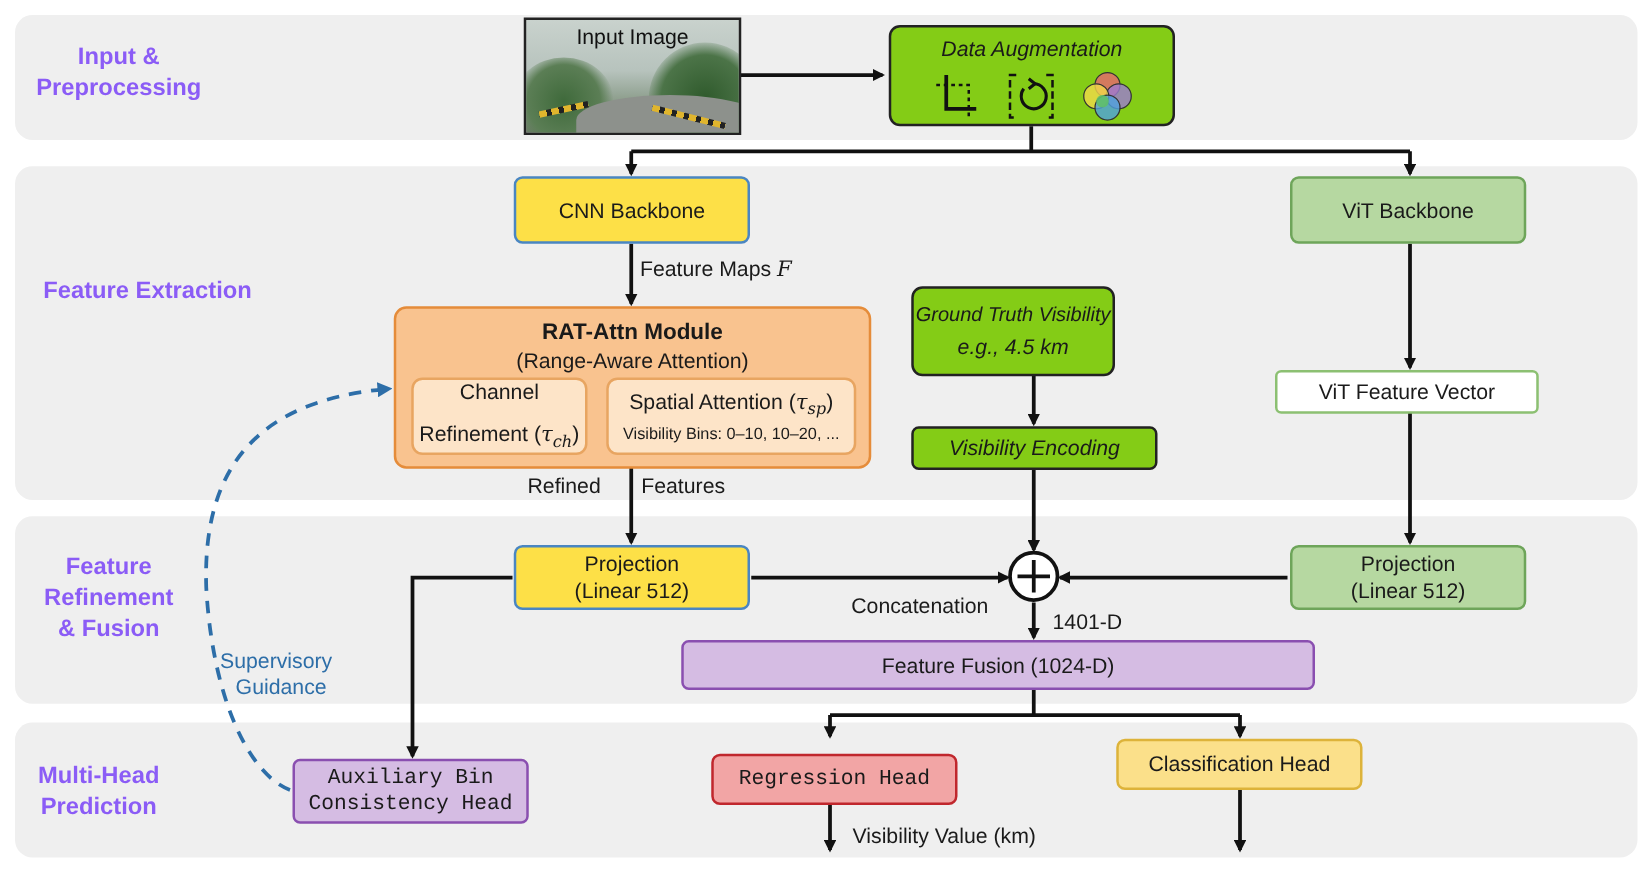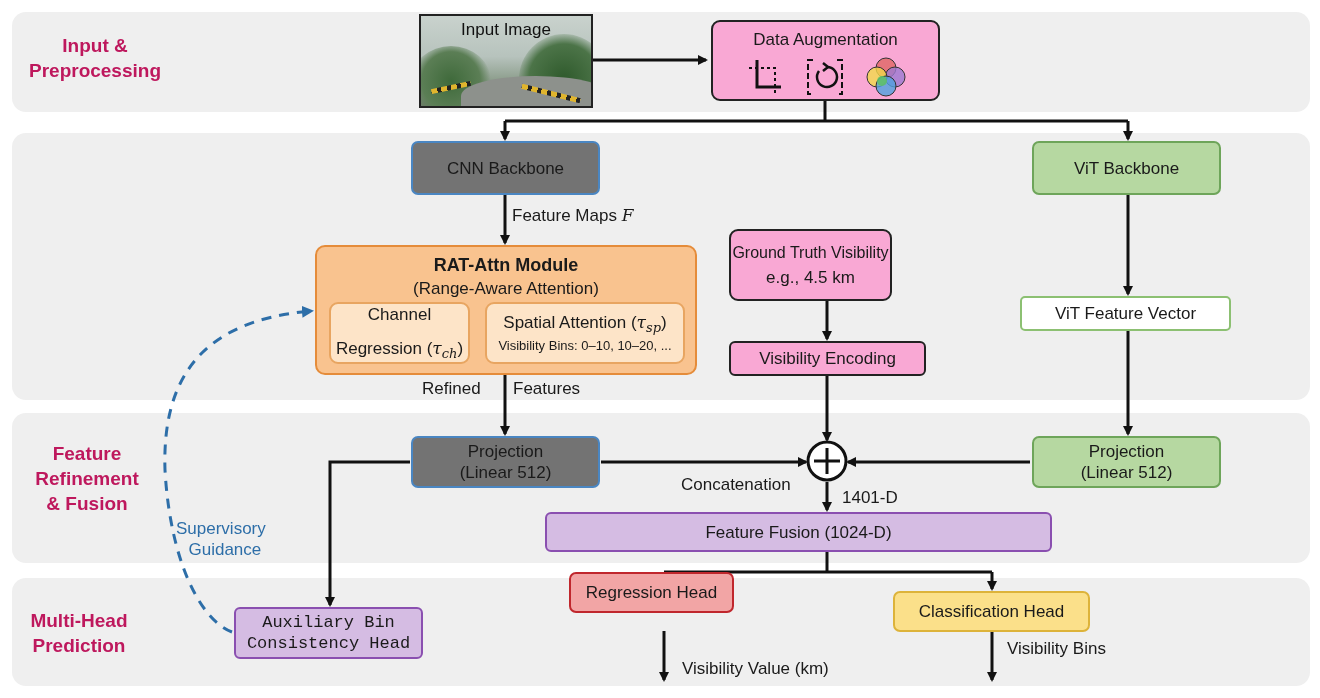--- a/index.html
+++ b/index.html
@@ -1,27 +1,27 @@
 <!DOCTYPE html>
 <html><head>
 <meta charset="utf-8">
 <style>
   html, body { margin: 0; padding: 0; background: #ffffff; }
   body { width: 1320px; height: 698px; position: relative; overflow: hidden;
          font-family: "Liberation Sans", sans-serif; color: #1a1a1a; }
   .band { position: absolute; left: 12px; width: 1298px; background: #efefef; border-radius: 14px; }
-  .stage-label { position: absolute; font-weight: bold; font-size: 19px; line-height: 25px; text-align: center; color: #be185d; }
+  .stage-label { position: absolute; font-weight: bold; font-size: 19px; line-height: 25px; text-align: center; color: #8b5cf6; }
   .box { position: absolute; box-sizing: border-box; display: flex; flex-direction: column;
          align-items: center; justify-content: center; text-align: center; font-size: 17px; line-height: 21px; }
-  .blue { background: #737373; border: 2.5px solid #4a86c2; border-radius: 7px; }
+  .blue { background: #fde047; border: 2.5px solid #4a86c2; border-radius: 7px; }
   .green { background: #b6d8a1; border: 2.5px solid #6ea55a; border-radius: 7px; }
   .green-outline { background: #ffffff; border: 2px solid #8cc072; border-radius: 5px; }
   .orange { background: #f9c38f; border: 2.5px solid #e58c3a; border-radius: 10px; }
   .orange-inner { background: #fde4c8; border: 2px solid #e8a561; border-radius: 9px; }
-  .white { background: #f9a8d4; border: 2px solid #222; border-radius: 9px; }
+  .white { background: #84cc16; border: 2px solid #222; border-radius: 9px; font-style: italic; }
   .purple { background: #d5bce3; border: 2.5px solid #8a4fb0; border-radius: 6px; }
   .red { background: #f2a5a5; border: 2.5px solid #c0272d; border-radius: 7px; }
   .yellow { background: #fbe08a; border: 2.5px solid #ddb33a; border-radius: 7px; }
   .txt { position: absolute; font-size: 17px; line-height: 21px; white-space: nowrap; }
   .blue-txt { color: #2d6ea8; }
   svg.wires { position: absolute; left: 0; top: 0; }
   .img-frame { position: absolute; box-sizing: border-box; border: 2px solid #222; overflow: hidden;
     background: linear-gradient(180deg, #c9d2cd 0%, #b7c3bd 45%, #8fa08f 70%, #6a7a66 100%); padding-left: 12px; }
   .img-frame .trees-l { position: absolute; left: -10px; top: 30px; width: 80px; height: 70px; border-radius: 50%;
     background: radial-gradient(circle at 50% 50%, #3f6a3b 0%, #5b7e55 55%, rgba(120,140,115,0) 75%); }
@@ -41,20 +41,21 @@
 <div class="band" style="top:12px;height:100px;"></div>
 <div class="band" style="top:133px;height:267px;"></div>
 <div class="band" style="top:413px;height:150px;"></div>
 <div class="band" style="top:578px;height:108px;"></div>
 
 <div class="stage-label" style="left:20px;top:33px;width:150px;">
   <div>Input &amp;</div>
   <div>Preprocessing</div>
 </div>
 <div class="stage-label" style="left:18px;top:220px;width:200px;">
+  <div>Feature Extraction</div>
 </div>
 <div class="stage-label" style="left:22px;top:441px;width:130px;">
   <div>Feature</div>
   <div>Refinement</div>
   <div>&amp; Fusion</div>
 </div>
 <div class="stage-label" style="left:14px;top:608px;width:130px;">
   <div>Multi-Head</div>
   <div>Prediction</div>
 </div>
@@ -159,21 +160,21 @@
 <div class="box green-outline" style="left:1020px;top:296px;width:211px;height:35px;">
   <span>ViT Feature Vector</span>
 </div>
 
 <div class="box orange" style="left:315px;top:245px;width:382px;height:130px;justify-content:flex-start;padding-top:8px;">
   <div style="font-weight:bold;font-size:18px;">RAT-Attn Module</div>
   <div style="font-size:17px;margin-top:2px;">(Range-Aware Attention)</div>
 </div>
 <div class="box orange-inner" style="left:329px;top:302px;width:141px;height:62px;gap:13px;">
   <div>Channel</div>
-  <div><span>Regression (</span><span class="math">τ</span><sub class="math small">ch</sub><span>)</span></div>
+  <div><span>Refinement (</span><span class="math">τ</span><sub class="math small">ch</sub><span>)</span></div>
 </div>
 <div class="box orange-inner" style="left:485px;top:302px;width:200px;height:62px;">
   <div><span>Spatial Attention (</span><span class="math">τ</span><sub class="math small">sp</sub><span>)</span></div>
   <div class="small" style="margin-top:2px;">Visibility Bins: 0–10, 10–20, ...</div>
 </div>
 <div class="txt" style="left:422px;top:378px;">Refined</div>
 <div class="txt" style="left:513px;top:378px;">Features</div>
 
 <div class="box white" style="left:729px;top:229px;width:163px;height:72px;">
   <div style="font-size:16px;">Ground Truth Visibility</div>
@@ -200,22 +201,21 @@
 
 <div class="txt blue-txt" style="left:176px;top:518px;text-align:center;">
   <div>Supervisory</div>
   <div style="padding-left:8px;">Guidance</div>
 </div>
 
 <div class="box purple" style="left:234px;top:607px;width:189px;height:52px;font-family:Liberation Mono, monospace;">
   <div>Auxiliary Bin</div>
   <div>Consistency Head</div>
 </div>
-<div class="box red" style="left:569px;top:572px;width:165px;height:41px;">
+<div class="box red" style="left:569px;top:603px;width:197px;height:41px;font-family:Liberation Mono, monospace;">
   <span>Regression Head</span>
 </div>
 <div class="txt" style="left:682px;top:658px;">Visibility Value (km)</div>
 <div class="box yellow" style="left:893px;top:591px;width:197px;height:41px;">
   <span>Classification Head</span>
 </div>
 <div class="txt" style="left:1007px;top:638px;">
-  <div>Visibility Bins</div>
 </div>
 
 </body></html>

